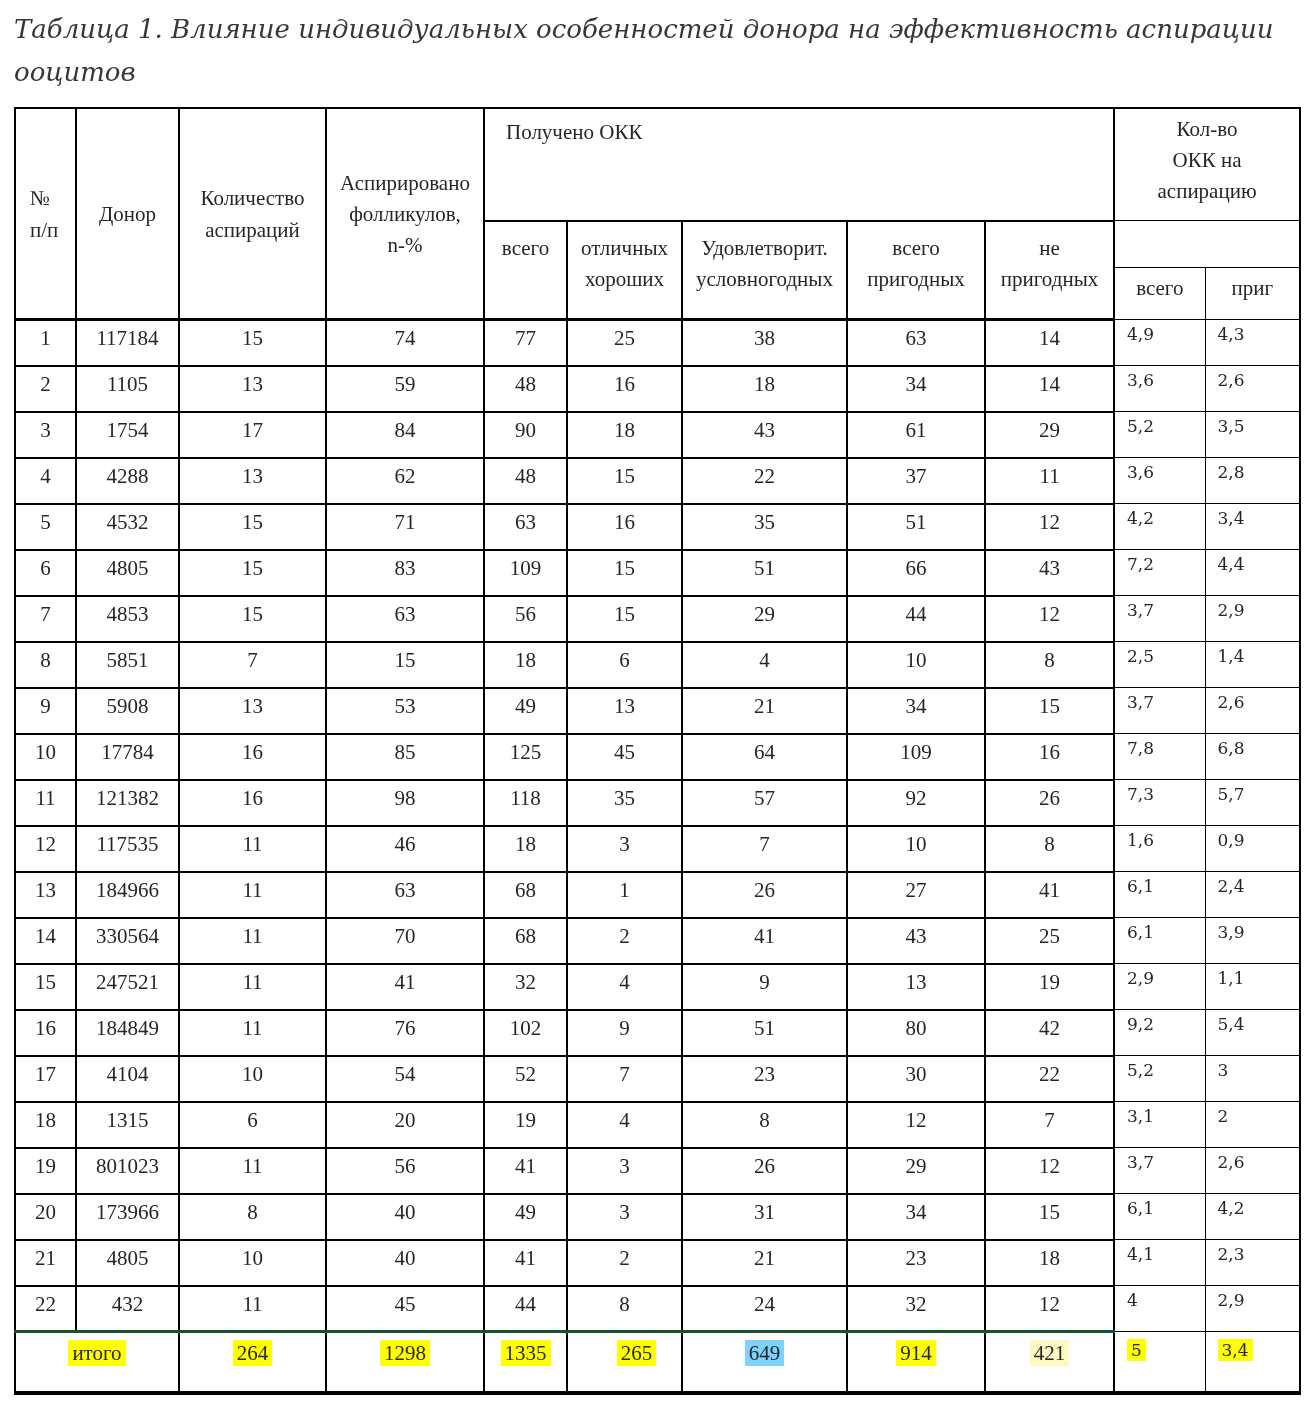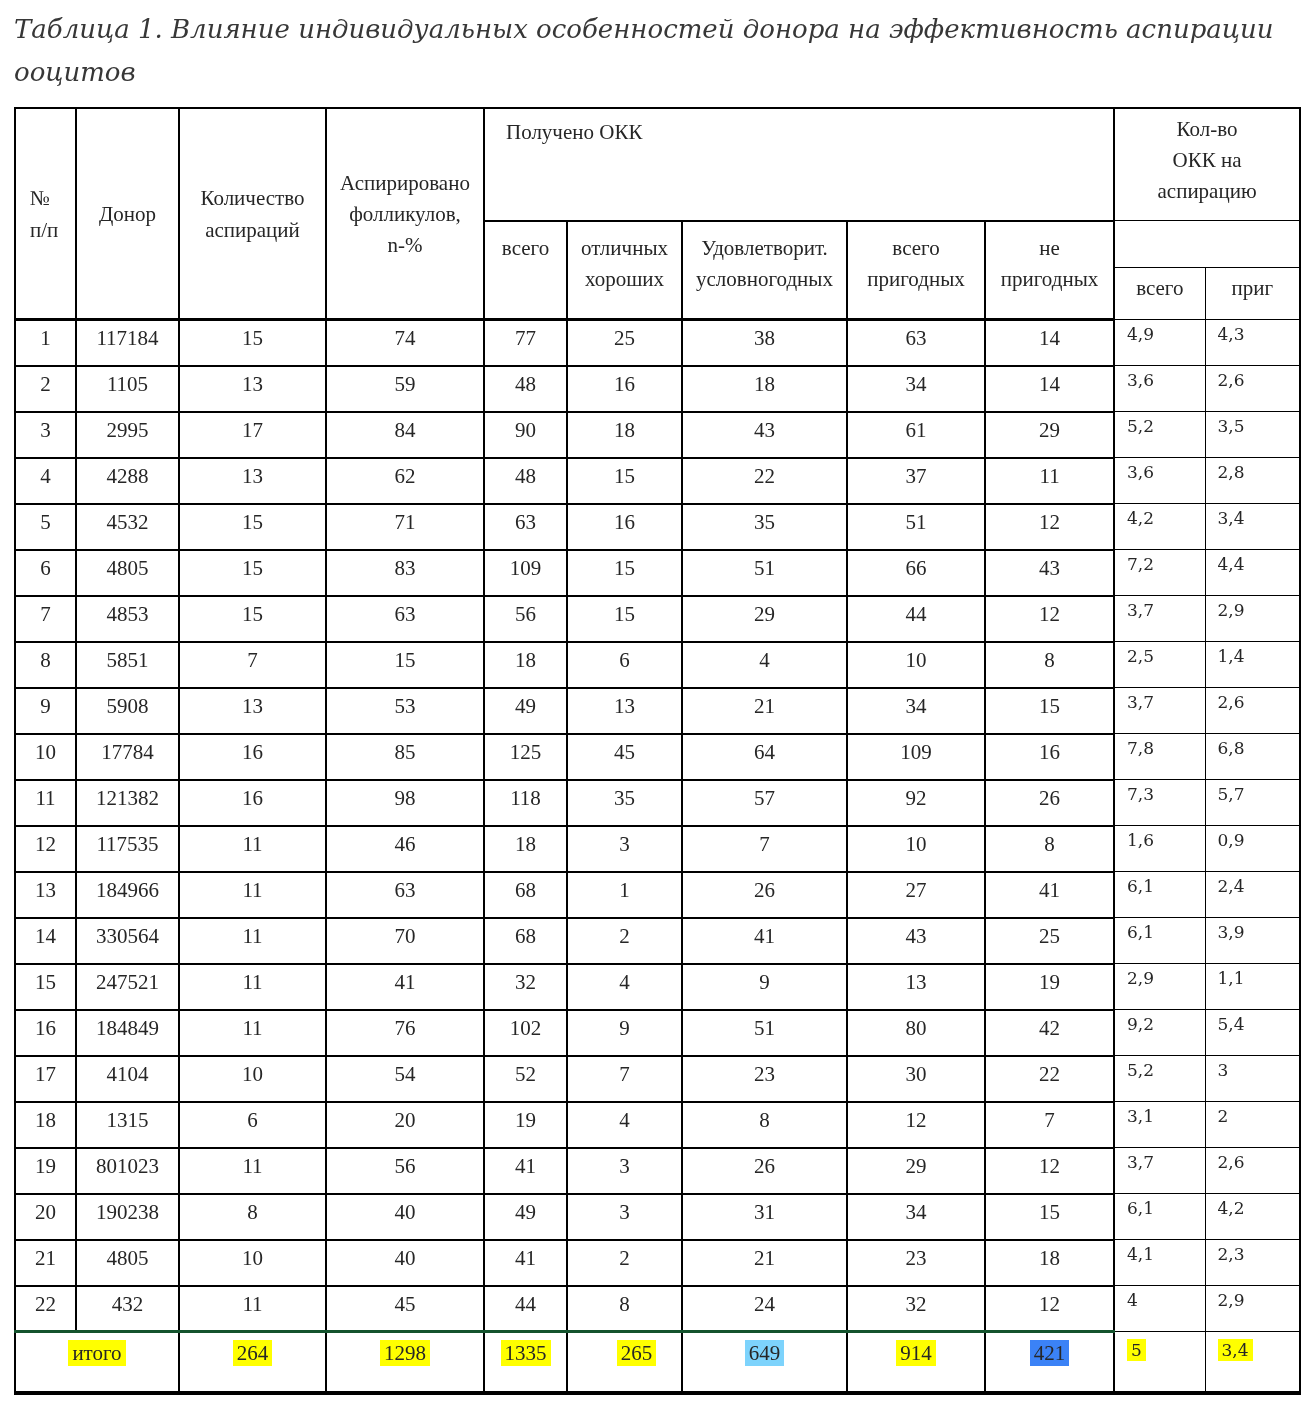--- a/index.html
+++ b/index.html
@@ -137,21 +137,21 @@
           <td>48</td>
           <td>16</td>
           <td>18</td>
           <td>34</td>
           <td>14</td>
           <td class="dec light">3,6</td>
           <td class="dec light">2,6</td>
         </tr>
         <tr>
           <td>3</td>
-          <td>2995</td>
+          <td>1754</td>
           <td>17</td>
           <td>84</td>
           <td>90</td>
           <td>18</td>
           <td>43</td>
           <td>61</td>
           <td>29</td>
           <td class="dec light">5,2</td>
           <td class="dec light">3,5</td>
         </tr>
@@ -358,21 +358,21 @@
           <td>41</td>
           <td>3</td>
           <td>26</td>
           <td>29</td>
           <td>12</td>
           <td class="dec light">3,7</td>
           <td class="dec light">2,6</td>
         </tr>
         <tr>
           <td>20</td>
-          <td>190238</td>
+          <td>173966</td>
           <td>8</td>
           <td>40</td>
           <td>49</td>
           <td>3</td>
           <td>31</td>
           <td>34</td>
           <td>15</td>
           <td class="dec light">6,1</td>
           <td class="dec light">4,2</td>
         </tr>
@@ -405,20 +405,20 @@
       </tbody>
     <tfoot>
       <tr>
         <td colspan="2"><mark style="background: rgb(255, 255, 0);">итого</mark></td>
         <td><mark style="background: rgb(255, 255, 0);">264</mark></td>
         <td><mark style="background: rgb(255, 255, 0);">1298</mark></td>
         <td><mark style="background: rgb(255, 255, 0); font-family: Liberation Serif, serif;">1335</mark></td>
         <td><mark style="background: rgb(255, 255, 0); margin-left: 24px;">265</mark></td>
         <td><mark style="background: #7dd3fc;">649</mark></td>
         <td><mark style="background: rgb(255, 255, 0);">914</mark></td>
-        <td><mark style="background: #3b82f6;">421</mark></td>
+        <td><mark style="background: #fef9c3;">421</mark></td>
         <td class="dec light"><mark style="background: rgb(255, 255, 0);">5</mark></td>
         <td class="dec light"><mark style="background: rgb(255, 255, 0);">3,4</mark></td>
       </tr>
     </tfoot>
   </table>
 
 </div>
 
 </body></html>

